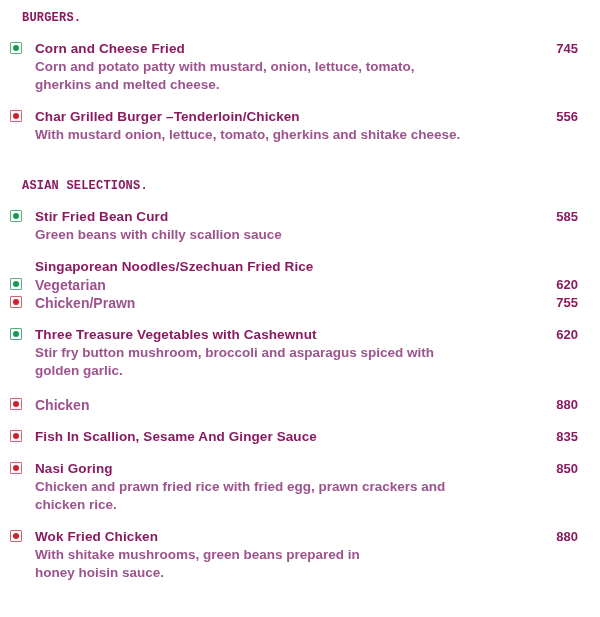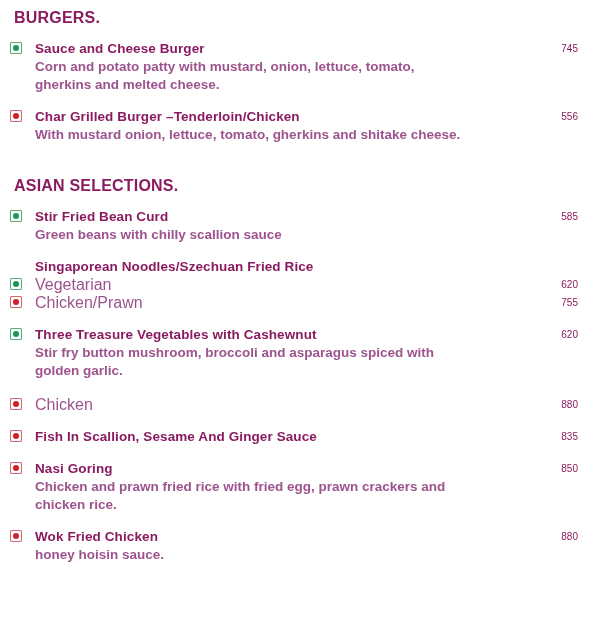--- a/index.html
+++ b/index.html
@@ -23,25 +23,26 @@
     font-family: "Liberation Sans", sans-serif;
     overflow: hidden;
   }
   .menu {
     padding: 8px 22px 8px 10px;
   }
   .section { margin: 0; }
   .section + .section { margin-top: 32px; }
   .section-title {
     color: var(--heading);
-    font-size: 16px;
+    font-size: 12px;
     line-height: 20px;
     font-weight: 700;
     letter-spacing: 0.2px;
-    margin: 0 0 12px 4px;
+    margin: 0 0 12px 12px;
+    font-family: Liberation Mono, monospace;
   }
   .item-block { margin-bottom: 14px; }
   .row {
     display: grid;
     grid-template-columns: 25px 1fr 64px;
     align-items: start;
   }
   .marker-cell {
     padding-top: 2px;
   }
@@ -66,29 +67,29 @@
   .mark.nonveg::after { background: var(--nonveg-dot); }
   .item-name {
     color: var(--item-name);
     font-size: 13.5px;
     line-height: 18px;
     font-weight: 700;
     letter-spacing: 0.1px;
   }
   .variant-label {
     color: var(--description);
-    font-size: 16px;
-    line-height: 18px;
-    font-weight: 400;
+    font-size: 14px;
+    line-height: 18px;
+    font-weight: 700;
   }
   .price {
     color: var(--price);
-    font-size: 10px;
-    line-height: 18px;
-    font-weight: 400;
+    font-size: 13px;
+    line-height: 18px;
+    font-weight: 700;
     justify-self: end;
     text-align: right;
   }
   .desc {
     color: var(--description);
     font-size: 13.5px;
     line-height: 18px;
     font-weight: 700;
   }
   .desc-line { white-space: nowrap; }
@@ -98,21 +99,21 @@
 
 <div class="menu">
     <div class="section">
     <h2 class="section-title">BURGERS.</h2>
     <div class="section-items">
         <div class="item-block">
     <div class="row">
       <div class="marker-cell">
         <div class="mark veg"></div>
       </div>
-      <div class="item-name">Sauce and Cheese Burger</div>
+      <div class="item-name">Corn and Cheese Fried</div>
       <div class="price">745</div>
     </div>
     <div class="row desc-rows">
       <div></div>
       <div class="desc">
               <div class="desc-line">Corn and potato patty with mustard, onion, lettuce, tomato,</div>
               <div class="desc-line">gherkins and melted cheese.</div>
             </div>
       <div></div>
     </div>
@@ -240,20 +241,21 @@
     <div class="row">
       <div class="marker-cell">
         <div class="mark nonveg"></div>
       </div>
       <div class="item-name">Wok Fried Chicken</div>
       <div class="price">880</div>
     </div>
     <div class="row desc-rows">
       <div></div>
       <div class="desc">
+              <div class="desc-line">With shitake mushrooms, green beans prepared in</div>
               <div class="desc-line">honey hoisin sauce.</div>
             </div>
       <div></div>
     </div>
   </div>
       </div>
   </div>
   </div>
 
 </body></html>

